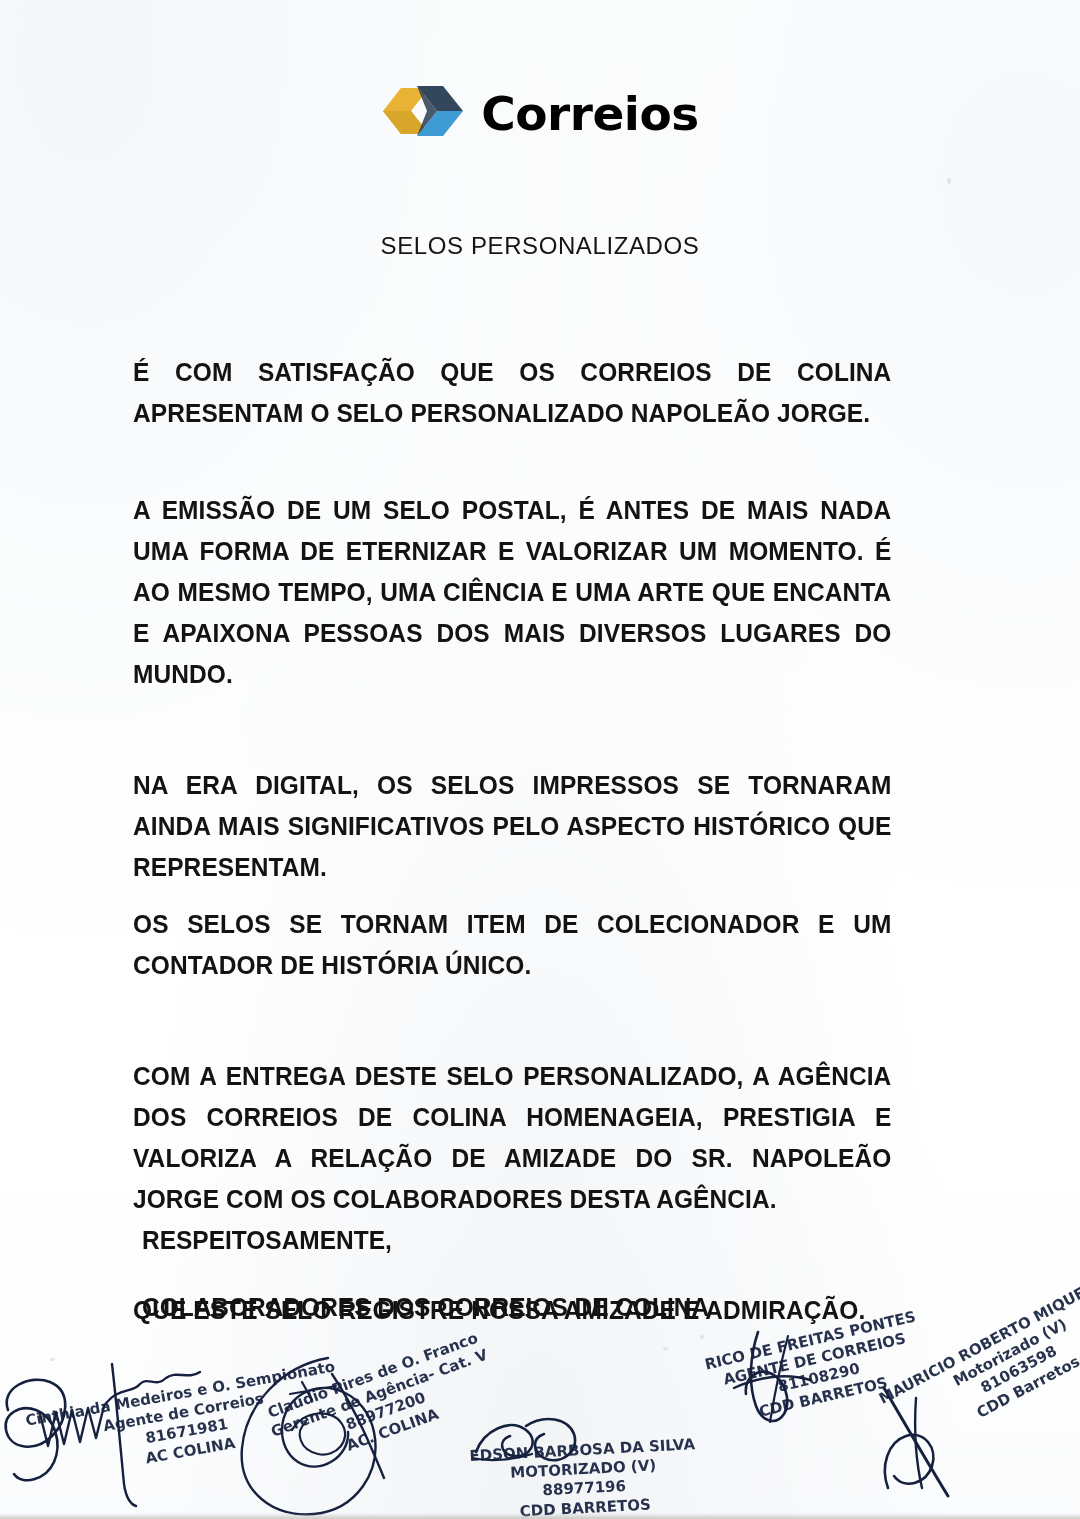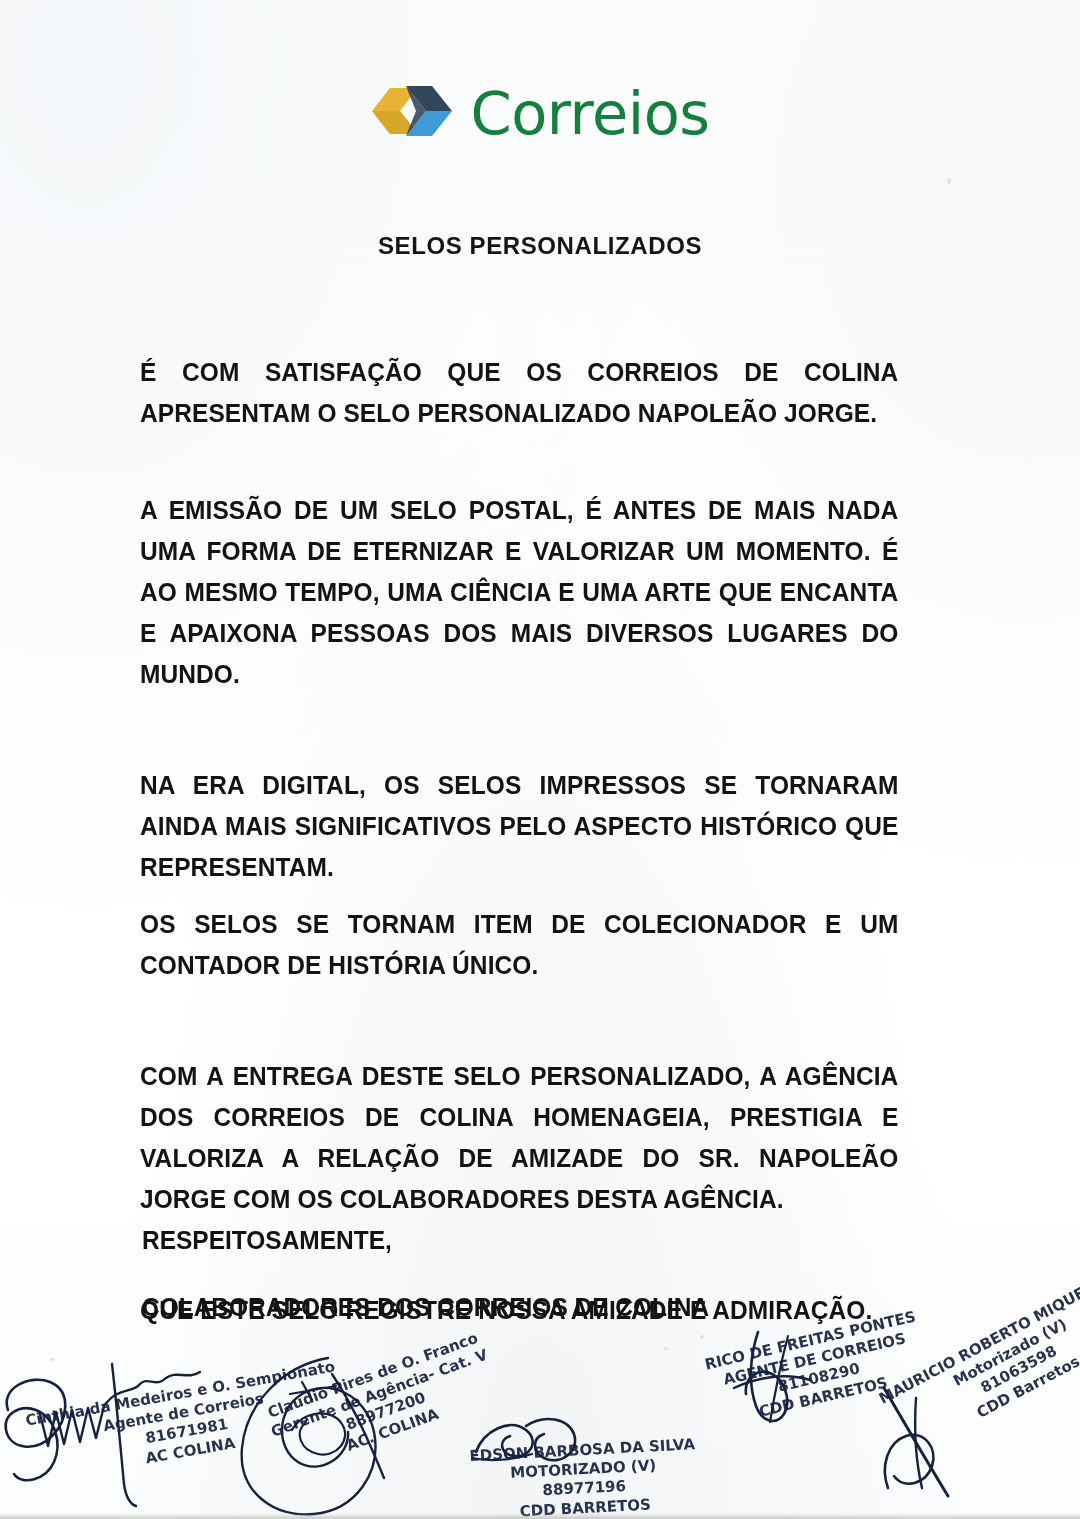--- a/index.html
+++ b/index.html
@@ -39,47 +39,47 @@
     justify-content: center;
     gap: 14px;
   }
   #logo-mark {
     width: 86px;
     height: 62px;
     flex: 0 0 auto;
   }
   #logo-wordmark {
     font-family: "DejaVu Sans", sans-serif;
-    font-size: 59px;
-    font-weight: normal;
+    font-size: 47px;
+    font-weight: bold;
     letter-spacing: -0.5px;
-    color: #15803d;
+    color: #000000;
     line-height: 1;
     position: relative;
     top: 2px;
   }
 
   
   #doc-title {
     position: absolute;
     top: 232px;
     left: 0;
     width: 1080px;
     text-align: center;
     font-size: 24px;
-    font-weight: bold;
+    font-weight: normal;
     letter-spacing: 0.6px;
     color: #151515;
   }
 
   
   #body-text {
     position: absolute;
     top: 352px;
-    left: 140px;
+    left: 133px;
     width: 790px;
   }
   .para {
     text-align: justify;
     font-size: 25.5px;
     font-weight: bold;
     line-height: 41px;
     letter-spacing: 0.1px;
     color: #131313;
     margin: 0;

